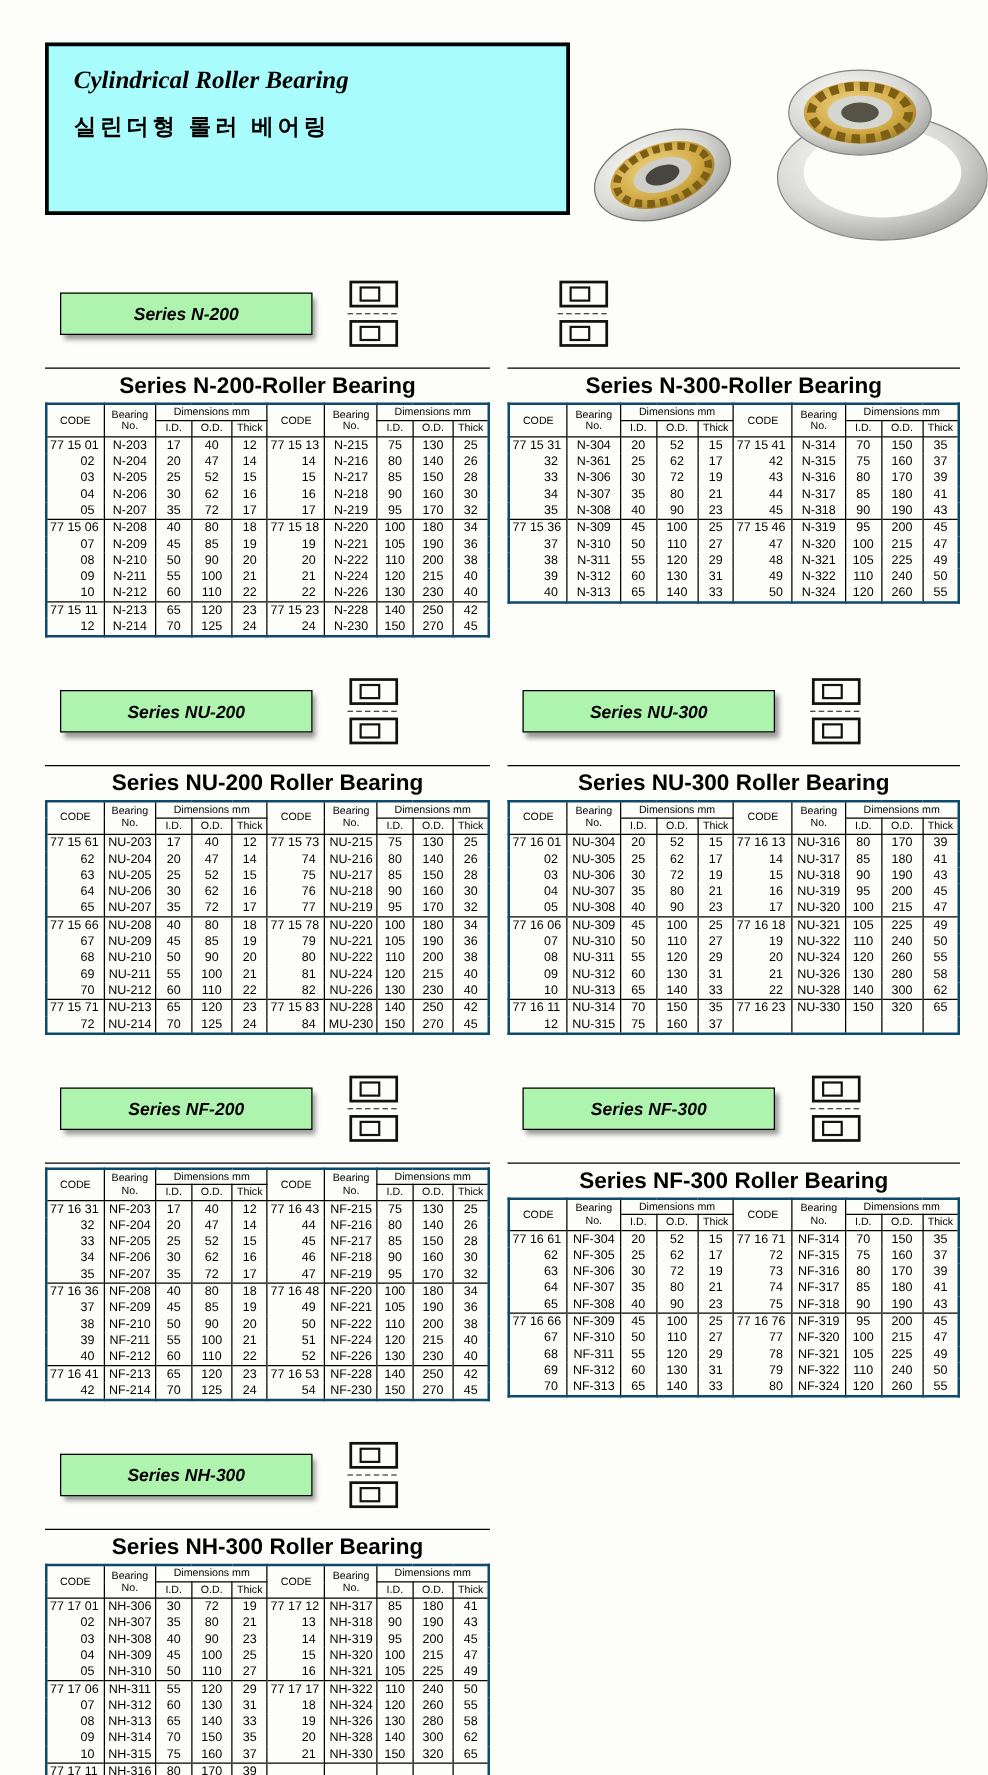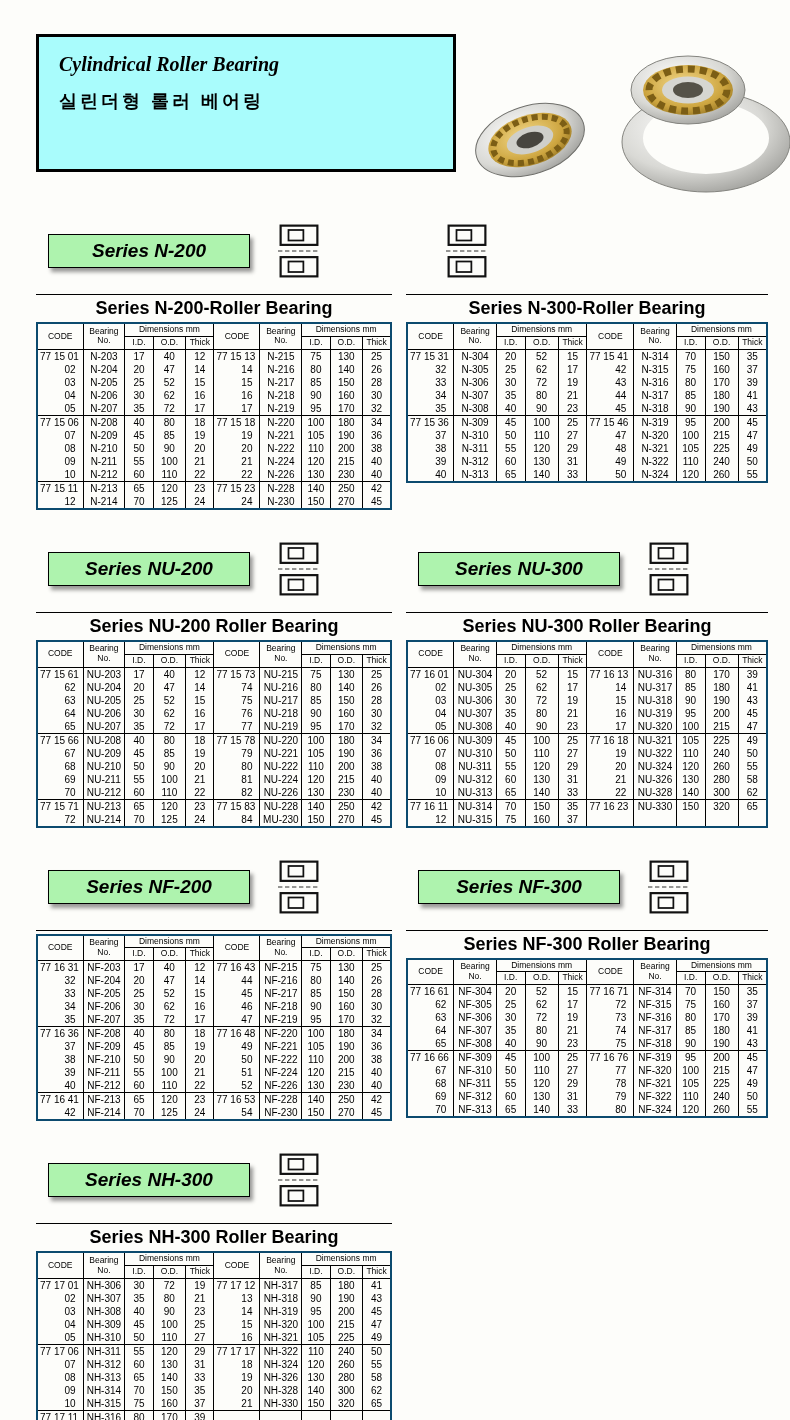--- a/index.html
+++ b/index.html
@@ -29,21 +29,21 @@
   
   .content-grid{
     display:grid;grid-template-columns:356px 362px;column-gap:14px;row-gap:30px;
   }
   .label-row{display:flex;align-items:center;height:58px;margin:0 0 14px 12px;}
   .series-label{
     width:200px;height:32px;background:var(--accent-green);border:1px solid #000;
     box-shadow:3px 4px 4px rgba(0,0,0,.40);
     display:flex;align-items:center;justify-content:center;
   }
-  .series-label-text{font-weight:bold;font-style:italic;font-size:19px;}
+  .series-label-text{font-weight:bold;font-style:italic;font-size:14px;}
   .cross-icon{margin-left:24px;width:50px;height:56px;}
 
   .table-wrap{border-top:1px solid #000;padding-top:3px;}
   .table-title{text-align:center;font-size:18px;font-weight:bold;margin-bottom:3px;}
 
   .series-table{
     width:100%;border-collapse:collapse;table-layout:fixed;border:2px solid #0c4a6e;
   }
   .series-table th{
     border:1px solid #000;font-weight:normal;font-size:8.5px;line-height:1.15;
@@ -355,21 +355,21 @@
                 <td class="c-num">52</td>
                 <td class="c-num">15</td>
                 <td class="c-code">77 15 41</td>
                 <td class="c-bear">N-314</td>
                 <td class="c-num">70</td>
                 <td class="c-num">150</td>
                 <td class="c-num">35</td>
               </tr>
               <tr>
                 <td class="c-code">32</td>
-                <td class="c-bear">N-305</td>
+                <td class="c-bear">N-361</td>
                 <td class="c-num">25</td>
                 <td class="c-num">62</td>
                 <td class="c-num">17</td>
                 <td class="c-code">42</td>
                 <td class="c-bear">N-315</td>
                 <td class="c-num">75</td>
                 <td class="c-num">160</td>
                 <td class="c-num">37</td>
               </tr>
               <tr>

